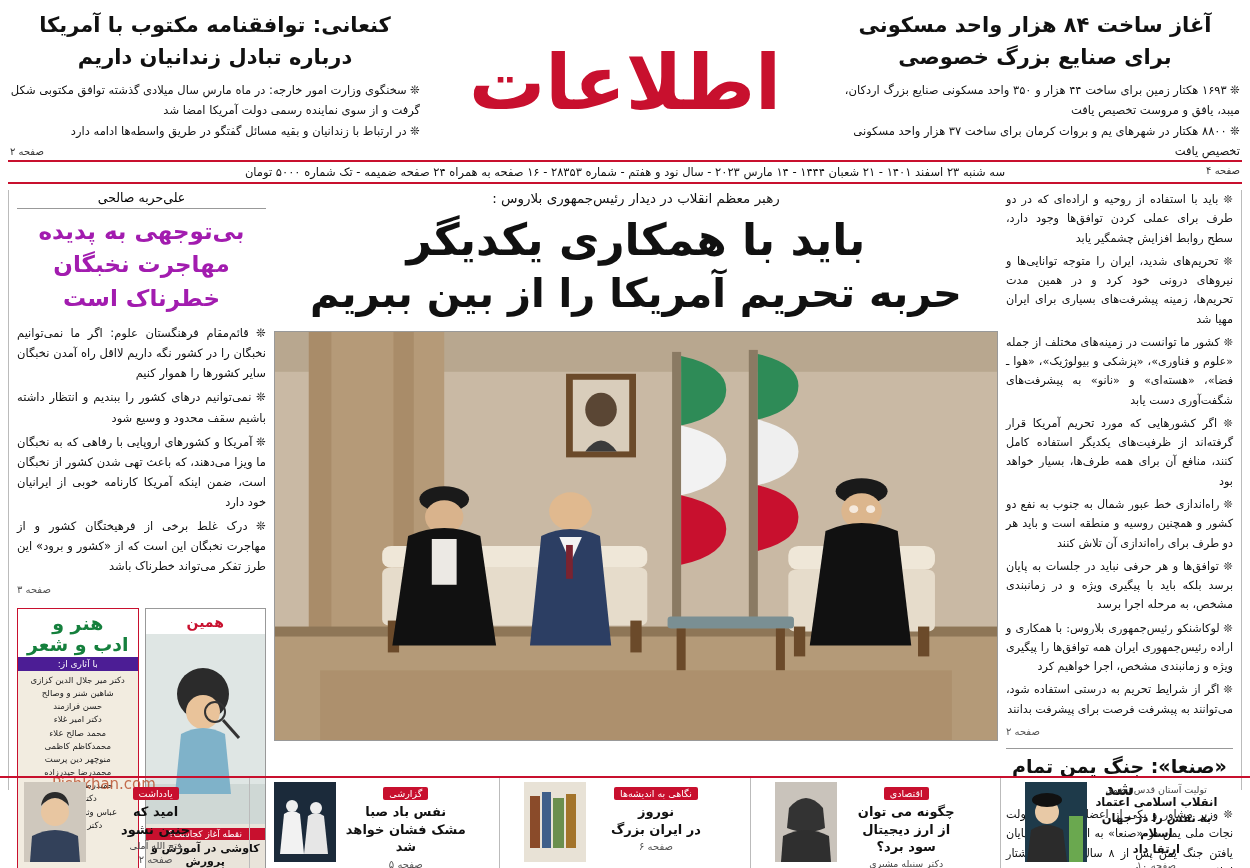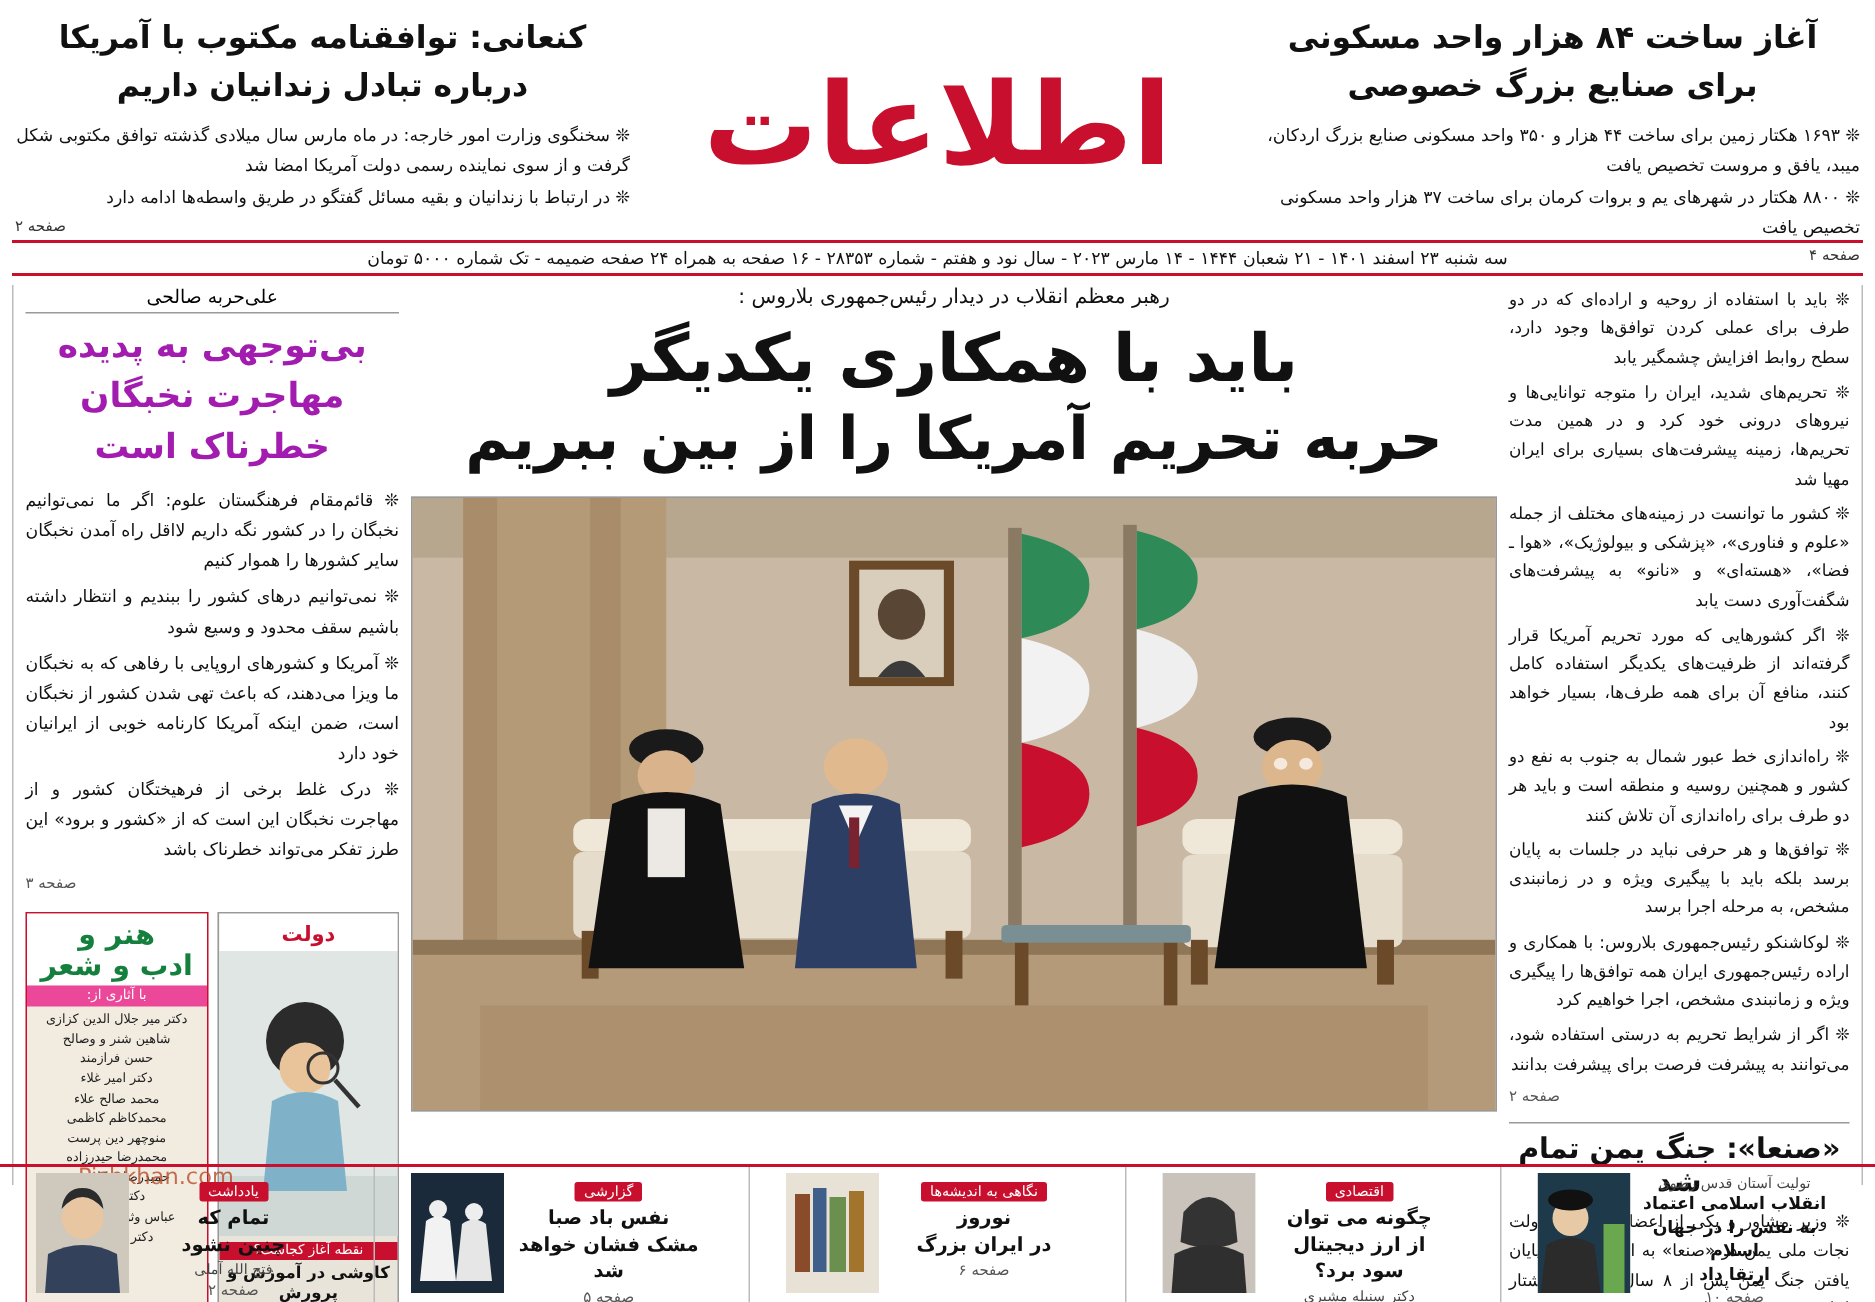--- a/index.html
+++ b/index.html
@@ -92,21 +92,21 @@
 
   
   .wm { position:absolute; left:52px; top:775px; font-size:15px; color:#b53; font-family:"DejaVu Sans", sans-serif; opacity:.85;}
 
   
   .ads { display:flex; flex-direction:row-reverse; margin-top:10px; gap:6px; }
   .ad1 { width:124px; height:300px; background:#f2ece0; border:1px solid #c8102e; position:relative; overflow:hidden;}
   .ad2 { width:124px; height:300px; background:#e9e4da; border:1px solid #999; position:relative; overflow:hidden;}
   .ad-ttl { text-align:center; font-weight:bold; color:#15803d; direction:rtl; }
   .ad-list { font-size:8.5px; line-height:1.55; text-align:center; direction:rtl; color:#222;}
-  .ad-band { background:#ec4899; color:#fff; font-size:9px; text-align:center; padding:2px 0; direction:rtl;}
+  .ad-band { background:#4c1d95; color:#fff; font-size:9px; text-align:center; padding:2px 0; direction:rtl;}
 </style>
 </head>
 <body>
 
 <div class="page">
 
   <div class="masthead">
 
     <div class="mast-col mast-right">
       <div class="mast-head-title">
@@ -263,21 +263,21 @@
             <div>حمیدرضا شکارسری</div>
             <div>دکتر جوکار</div>
             <div>عباس وثوقی لامع‌هائی</div>
             <div>دکتر شبستری</div>
           </div>
 
         </div>
 
         <div class="ad2">
           <div style="background:#fff;text-align:center;padding:3px 0;">
-            <span style="color:#c8102e;font-weight:bold;font-size:14px;">دولت</span>
+            <span style="color:#c8102e;font-weight:bold;font-size:14px;">همین</span>
           </div>
           <svg viewBox="0 0 124 190" width="124" height="190">
             <rect x="0" y="0" width="124" height="190" fill="#dfe6e4"></rect>
             <rect x="0" y="150" width="124" height="40" fill="#cfd8d5"></rect>
             <circle cx="62" cy="60" r="26" fill="#2b2b2b"></circle>
             <circle cx="62" cy="78" r="17" fill="#e9c39a"></circle>
             <path d="M40 100 q22 -12 44 0 l6 60 l-56 0 z" fill="#7fb2c9"></path>
             <circle cx="74" cy="78" r="10" fill="none" stroke="#333" stroke-width="2"></circle>
             <line x1="82" y1="86" x2="98" y2="104" stroke="#333" stroke-width="3"></line>
           </svg>
@@ -380,21 +380,21 @@
         <svg viewBox="0 0 62 80" width="62" height="80">
             <rect width="62" height="80" fill="#cfc8bd"></rect>
             <circle cx="31" cy="30" r="14" fill="#e8c6a1"></circle>
             <path d="M17 24 q14 -16 28 0 q-2 -14 -14 -14 q-12 0 -14 14z" fill="#2b2b2b"></path>
             <path d="M8 54 q23 -12 46 0 l2 26 l-50 0z" fill="#33415a"></path>
           </svg>
       </div>
       <div class="b-text">
         <div class="b-cat">یادداشت</div>
         <div class="b-title">
-          <div>تمام که</div>
+          <div>امید که</div>
           <div>چنین نشود</div>
         </div>
         <div class="b-sub">فتح الله آملی</div>
         <div class="b-pg">صفحه ۲</div>
       </div>
     </div>
 
   </div>
 </div>
 

